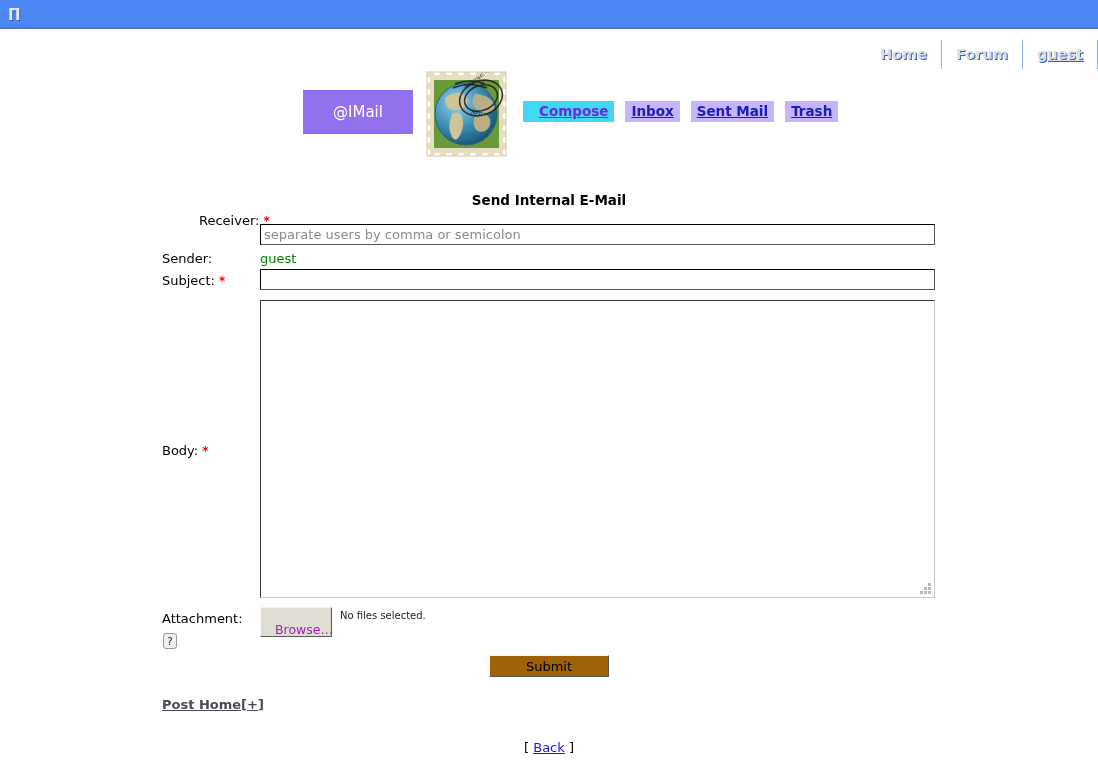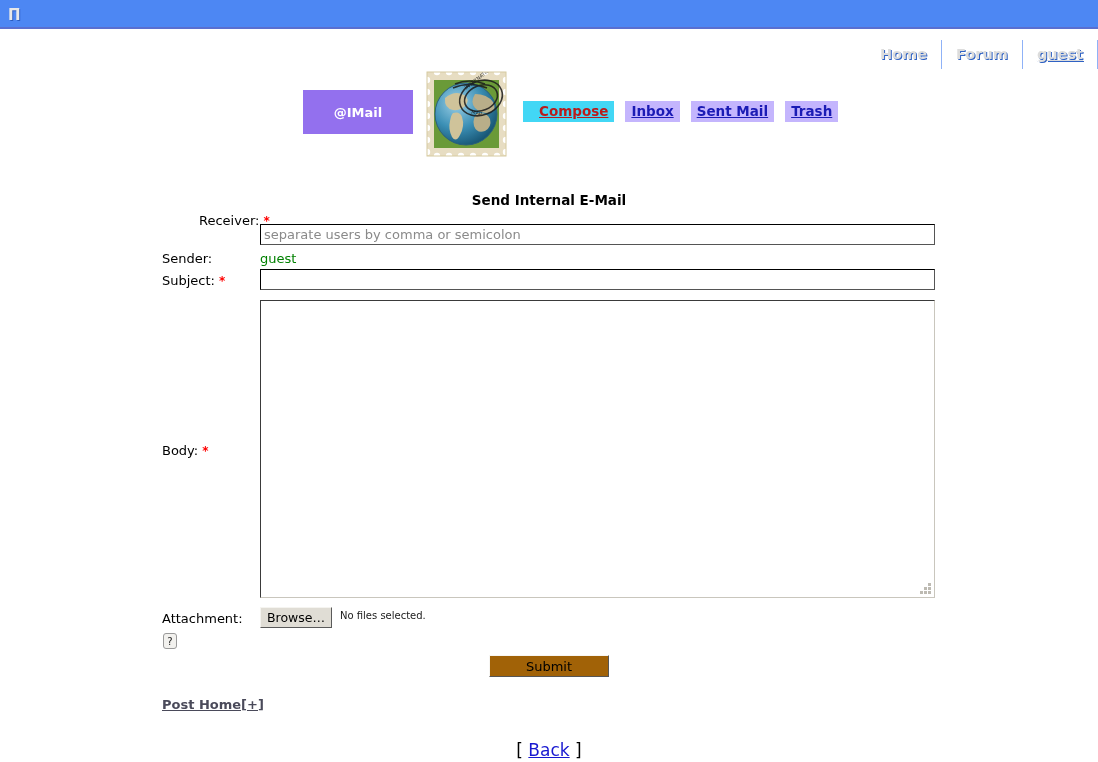--- a/index.html
+++ b/index.html
@@ -64,22 +64,22 @@
     width: 1098px;
     height: 95px;
   }
   .imail-badge {
     position: absolute;
     left: 303px; top: 22px;
     width: 110px;
     height: 44px;
     background: #9370ee;
     color: #ffffff;
-    font-weight: bold;
-    font-size: 13px;
+    font-weight: normal;
+    font-size: 15px;
     display: flex;
     align-items: center;
     justify-content: center;
     cursor: pointer;
   }
   .stamp {
     position: absolute;
     left: 423px; top: 0px;
     width: 87px;
     height: 92px;
@@ -99,21 +99,21 @@
     padding: 2px 6px 3px 6px;
     font-size: 13.5px;
     font-weight: bold;
     text-decoration: underline;
     background: #c4b5fd;
     color: #1b1bb5;
     cursor: pointer;
   }
   .mailnav a.active {
     background: #42d7f5;
-    color: #b91c1c;
+    color: #6d28d9;
     padding-left: 16px;
   }
 
   
   .page-title {
     position: absolute;
     left: 0; top: 192px;
     width: 1098px;
     text-align: center;
     font-size: 13.5px;
@@ -204,23 +204,23 @@
     height: 21px;
     box-sizing: border-box;
     background: #e0ddd5;
     border: 1px solid #8d8d8d;
     border-top-color: #f5f4f0;
     border-left-color: #f5f4f0;
     border-right-color: #5a5a5a;
     border-bottom-color: #5a5a5a;
     font-family: "DejaVu Sans", "Liberation Sans", sans-serif;
     font-size: 12.5px;
-    color: #000000;
-    cursor: pointer;
-    padding: 2px;
+    color: #a21caf;
+    cursor: pointer;
+    padding: 14px;
   }
   .no-file {
     position: absolute;
     left: 340px;
     top: 610px;
     font-size: 10px;
     color: #1a1a1a;
   }
   .help-btn {
     position: absolute;
@@ -271,21 +271,21 @@
     text-decoration: underline;
     cursor: pointer;
   }
 
   .back-wrap {
     position: absolute;
     left: 0;
     top: 740px;
     width: 1098px;
     text-align: center;
-    font-size: 17px;
+    font-size: 13px;
     color: #000;
   }
   .back-wrap a {
     color: #1818d0;
     text-decoration: underline;
     cursor: pointer;
   }
 </style>
 </head>
 <body>

